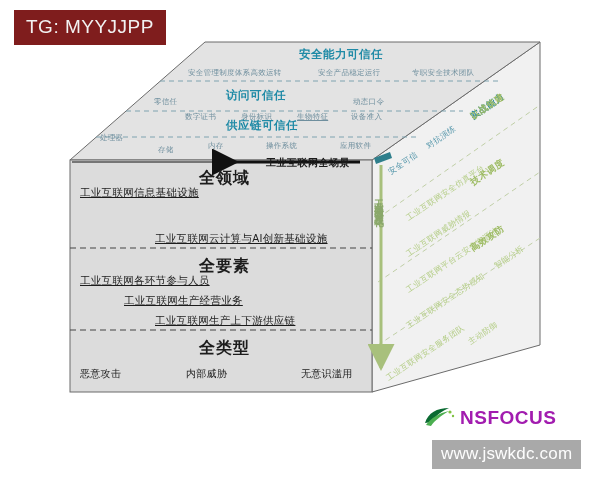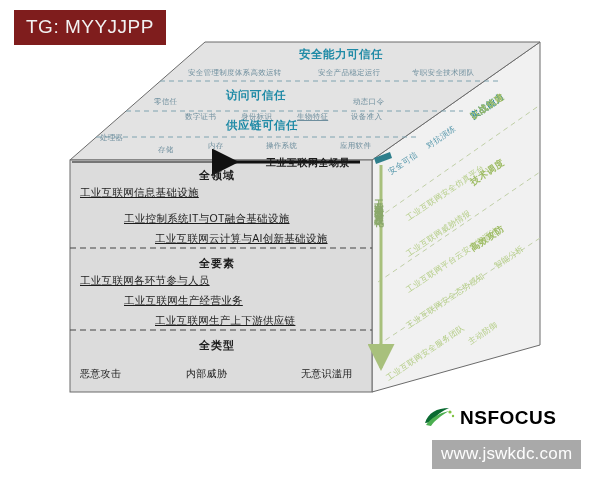--- a/index.html
+++ b/index.html
@@ -32,21 +32,21 @@
   }
 
   
   #nsfocus-logo{
     position:absolute;left:424px;top:406px;
     display:flex;align-items:center;gap:4px;
     z-index:55;
   }
   #nsfocus-logo .mark{width:32px;height:22px;display:block;}
   #nsfocus-logo .wordmark{
-    font-size:19px;font-weight:bold;color:#000000;
+    font-size:19px;font-weight:bold;color:#a21caf;
     letter-spacing:.5px;line-height:1;
   }
 
   
   #cube{
     position:absolute;left:0;top:0;width:496px;height:480px;
     z-index:10;
     border-radius:23px;
   }
   #cube svg{position:absolute;left:0;top:0;}
@@ -59,21 +59,21 @@
   .top-head{
     font-size:11.5px;font-weight:bold;color:#1f8aa6;
     letter-spacing:.5px;
   }
   .top-sub{
     font-size:7.5px;color:#6f8f9e;letter-spacing:.3px;
   }
 
   
   .front-head{
-    font-size:11px;font-weight:bold;color:#1c1c1c;letter-spacing:1px;
+    font-size:16px;font-weight:bold;color:#1c1c1c;letter-spacing:1px;
   }
   .front-item{
     font-size:10.5px;color:#1c1c1c;
     text-decoration:underline;
     text-underline-offset:1px;
     letter-spacing:.3px;
   }
   .front-type{
     font-size:10px;color:#1c1c1c;letter-spacing:.3px;
   }
@@ -173,21 +173,20 @@
 
   <div class="txtlayer">
     <div class="axis-h-label" style="left:266px;top:156px;">工业互联网全场景</div>
     <div class="axis-v-label" style="left:372px;top:192px;">工业互联网安全实战化</div>
   </div>
 
   <div class="txtlayer">
 
     <div class="front-head" style="left:199px;top:168px;">全领域</div>
     <div class="front-item" style="left:80px;top:186px;">工业互联网信息基础设施</div>
-    <div class="front-item" style="left:124px;top:212px;">工业控制系统IT与OT融合基础设施</div>
     <div class="front-item" style="left:155px;top:232px;">工业互联网云计算与AI创新基础设施</div>
 
     <div class="front-head" style="left:199px;top:256px;">全要素</div>
     <div class="front-item" style="left:80px;top:274px;">工业互联网各环节参与人员</div>
     <div class="front-item" style="left:155px;top:314px;">工业互联网生产上下游供应链</div>
     <div class="front-item" style="left:124px;top:294px;">工业互联网生产经营业务</div>
 
     <div class="front-head" style="left:199px;top:338px;">全类型</div>
     <div class="front-type" style="left:80px;top:367px;">恶意攻击</div>
     <div class="front-type" style="left:186px;top:367px;">内部威胁</div>

